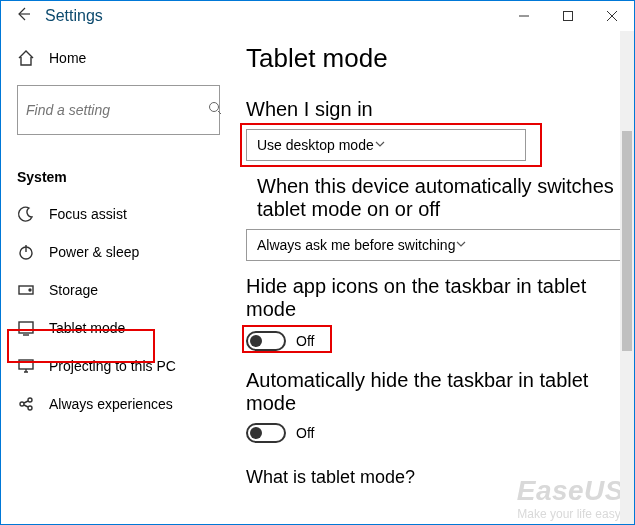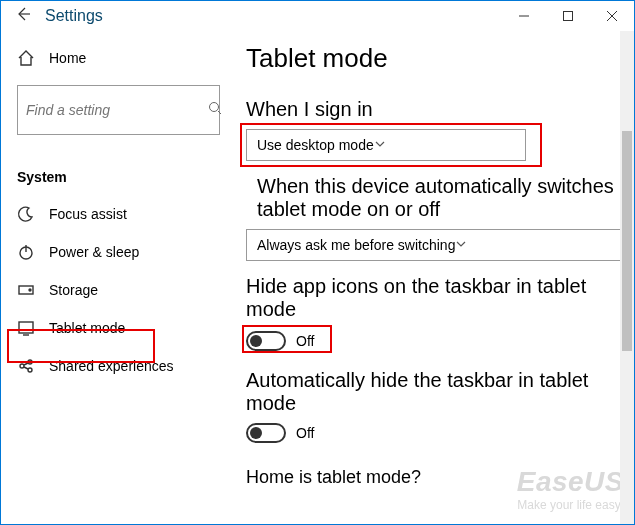--- a/index.html
+++ b/index.html
@@ -27,21 +27,21 @@
   .content h1 { font-weight: 400; font-size: 26px; margin-bottom: 24px; }
   .field-label { font-size: 20px; margin-top: 14px; margin-bottom: 8px; }
   .dropdown { height: 32px; border: 1px solid #999; display: flex; align-items: center; padding: 0 10px; font-size: 14px; justify-content: flex-start; width: 280px; }
   .dropdown.wide { width: 408px; }
   .dropdown .chev svg { stroke: #555; stroke-width: 1.2; fill: none; }
   .toggle-row { display: flex; align-items: center; gap: 10px; margin-top: 2px; }
   .toggle { width: 40px; height: 20px; border: 2px solid #333; border-radius: 10px; position: relative; background: #fff; }
   .toggle .knob { width: 12px; height: 12px; border-radius: 50%; background: #333; position: absolute; top: 2px; left: 2px; }
   .toggle-label { font-size: 14px; }
   .section-q { font-size: 18px; font-weight: 400; margin-top: 24px; }
-  .watermark { position: absolute; right: 10px; bottom: 12px; text-align: right; color: #d9d9d9; pointer-events: none; }
+  .watermark { position: absolute; right: 10px; bottom: 3px; text-align: right; color: #d9d9d9; pointer-events: none; }
   .watermark .wm1 { font-size: 28px; font-weight: 700; font-style: italic; letter-spacing: 0.5px; }
   .watermark .wm2 { font-size: 12px; }
   .scrollbar { position: absolute; right: 0; top: 30px; bottom: 0; width: 14px; background: #f0f0f0; }
   .scrollthumb { position: absolute; left: 2px; right: 2px; top: 100px; height: 220px; background: #c0c0c0; }
   .hi-box { border: 2px solid #e60000; position: absolute; pointer-events: none; }
 </style>
 </head>
 <body>
 
 <div class="window">
@@ -124,27 +124,36 @@
             <svg width="18" height="18" viewBox="0 0 18 18">
               <rect x="2" y="3" width="14" height="11"></rect>
               <path d="M6 16 H12"></path>
             </svg>
           </span>
         <span>Tablet mode</span>
       </div>
       <div class="nav-item">
         <span class="icon">
             <svg width="18" height="18" viewBox="0 0 18 18">
+              <rect x="2" y="3" width="14" height="9"></rect>
+              <path d="M7 15 H11 M9 12 V15"></path>
+            </svg>
+          </span>
+        <span>Projecting to this PC</span>
+      </div>
+      <div class="nav-item">
+        <span class="icon">
+            <svg width="18" height="18" viewBox="0 0 18 18">
               <circle cx="5" cy="9" r="2"></circle>
               <circle cx="13" cy="5" r="2"></circle>
               <circle cx="13" cy="13" r="2"></circle>
               <path d="M7 8 L11 6 M7 10 L11 12"></path>
             </svg>
           </span>
-        <span>Shared experiences</span>
+        <span>Always experiences</span>
       </div>
 
       <div class="hi-box" style="left:6px; top:298px; width:148px; height:34px;"></div>
     </div>
 
     <div class="content">
       <h1>Tablet mode</h1>
 
       <div class="field-label">When I sign in</div>
       <div style="position:relative; width:290px;">
@@ -177,21 +186,21 @@
       </div>
 
       <div class="field-label">Automatically hide the taskbar in tablet mode</div>
       <div class="toggle-row">
         <div class="toggle">
             <div class="knob"></div>
           </div>
         <span class="toggle-label">Off</span>
       </div>
 
-      <div class="section-q">Home is tablet mode?</div>
+      <div class="section-q">What is tablet mode?</div>
 
       <div class="watermark">
         <div class="wm1">EaseUS</div>
         <div class="wm2">Make your life easy!</div>
       </div>
     </div>
 
   </div>
 
   <div class="scrollbar">

